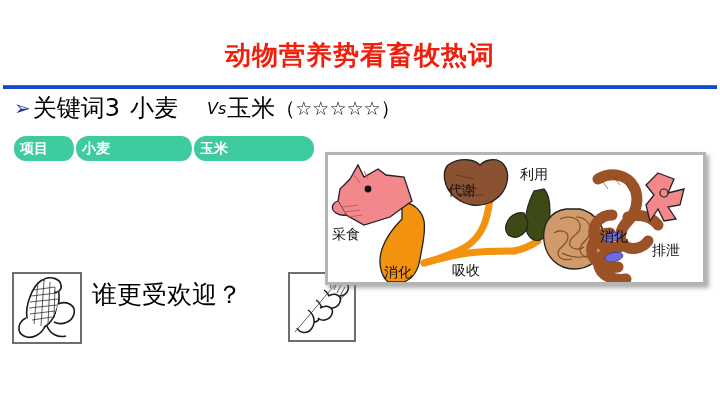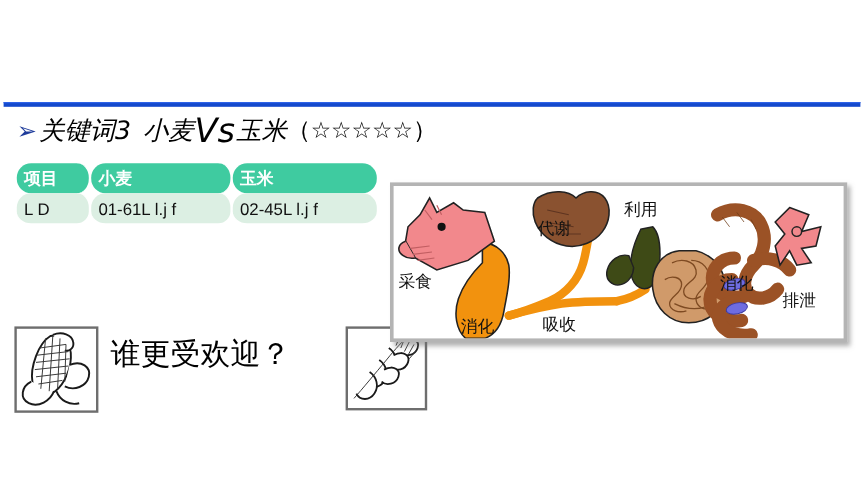--- a/index.html
+++ b/index.html
@@ -37,22 +37,22 @@
   
   .kw-line{
     position:absolute;left:14px;top:92px;
     display:flex;align-items:center;
     font-family:"DejaVu Sans","Liberation Sans",sans-serif;
     font-size:21px;color:#000;white-space:nowrap;
   }
   .arrow{
     color:#1F3C9B;font-size:20px;margin-right:2px;line-height:1;
   }
-  .kw-text{font-size:21px;font-style:italic;}
-  .vs{font-style:italic;font-size:28px;padding:0 1px;}
+  .kw-text{font-size:24px;}
+  .vs{font-style:italic;font-size:16px;padding:0 1px;margin-left:28px;}
   .stars{font-size:19px;letter-spacing:0px;}
 
   
   .tbl{
     position:absolute;left:14px;top:136px;
     border-collapse:separate;border-spacing:0;
     font-size:14px;
   }
   .tbl td,.tbl th{
     padding:3px 6px;
@@ -111,20 +111,21 @@
     overflow:hidden;
   }
   .diagram svg{display:block;}
   svg text{font-family:"DejaVu Serif","DejaVu Sans",serif;}
 </style>
 </head>
 <body>
 
 <div class="slide">
 
+  <div class="title" style="color: rgb(240, 30, 10);">动物营养势看畜牧热词</div>
 
   <div class="rule" style="background: rgb(20, 73, 204);"></div>
   <div class="rule-hi"></div>
 
   <div class="kw-line">
     <span class="arrow">➢</span>
     <span class="kw-text cjk">关键词3</span>
     <span style="width:10px"></span>
     <span class="kw-text cjk">小麦</span>
     <span class="vs">Vs</span>
@@ -136,25 +137,20 @@
 
   <table class="tbl">
     <thead>
       <tr>
         <th class="c-item cjk" style="background: rgb(63, 203, 160);">项目</th>
         <th class="c-wheat cjk" style="background: rgb(63, 203, 160);">小麦</th>
         <th class="c-corn cjk" style="background: rgb(63, 203, 160);">玉米</th>
       </tr>
     </thead>
     <tbody>
-      <tr>
-        <td>L D</td>
-        <td>01-61L l.j f</td>
-        <td>02-45L l.j f</td>
-      </tr>
     </tbody>
   </table>
 
   <div class="pic-box" id="corn-box">
     <svg width="66" height="68" viewBox="0 0 66 68">
       <g fill="#ffffff" stroke="#1a1a1a" stroke-width="1.6">
         <path d="M28 6 C36 4 44 10 45 20 C46 32 40 46 32 52 C24 58 15 54 13 44 C11 32 18 12 28 6 Z"></path>
         <path d="M30 5 C38 2 46 5 47 11 C48 16 44 19 40 18"></path>
         <path d="M44 30 C54 26 62 32 60 40 C58 48 48 52 40 48"></path>
         <path d="M12 44 C4 48 2 58 10 62 C18 66 28 60 31 52"></path>

